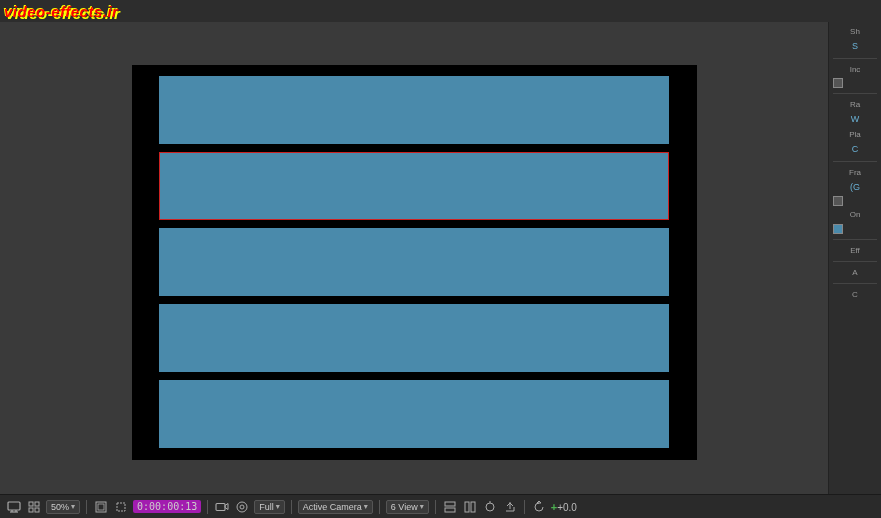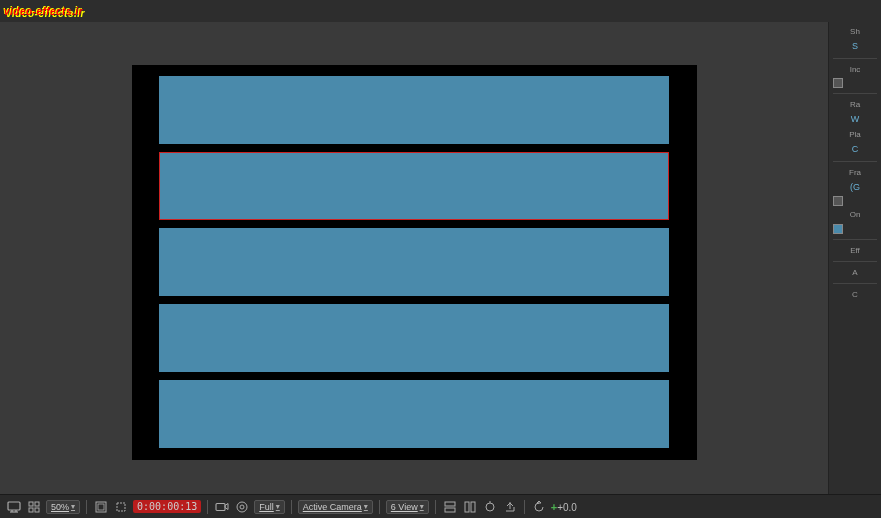--- a/index.html
+++ b/index.html
@@ -17,21 +17,21 @@
     .top-bar {
       height: 22px;
       background: #2d2d2d;
       display: flex;
       align-items: center;
       padding: 0 4px;
       flex-shrink: 0;
     }
 
     .watermark {
-      font-size: 10px;
+      font-size: 15px;
       font-weight: bold;
       color: red;
       text-shadow: 2px 2px 0 #ffff00, -1px -1px 0 #ffff00;
       font-style: italic;
       letter-spacing: 0.5px;
     }
 
     
     .main-content {
       display: flex;
@@ -165,40 +165,39 @@
       background: #3a3a3a;
       border: 1px solid #555;
       padding: 1px 4px;
       border-radius: 2px;
       cursor: pointer;
     }
 
     .toolbar-dropdown span {
       color: #ccc;
       font-size: 9px;
-      text-decoration: underline;
     }
 
     .toolbar-dropdown .arrow {
       color: #aaa;
       font-size: 8px;
     }
 
     .toolbar-separator {
       width: 1px;
       height: 14px;
       background: #555;
       margin: 0 2px;
     }
 
     .time-display {
       color: #ccc;
       font-size: 10px;
       font-family: monospace;
-      background: #b91c1c;
+      background: #a21caf;
       padding: 1px 4px;
       border-radius: 2px;
     }
 
     .green-plus {
       color: #4CAF50;
       font-size: 11px;
       font-weight: bold;
     }
   </style>

